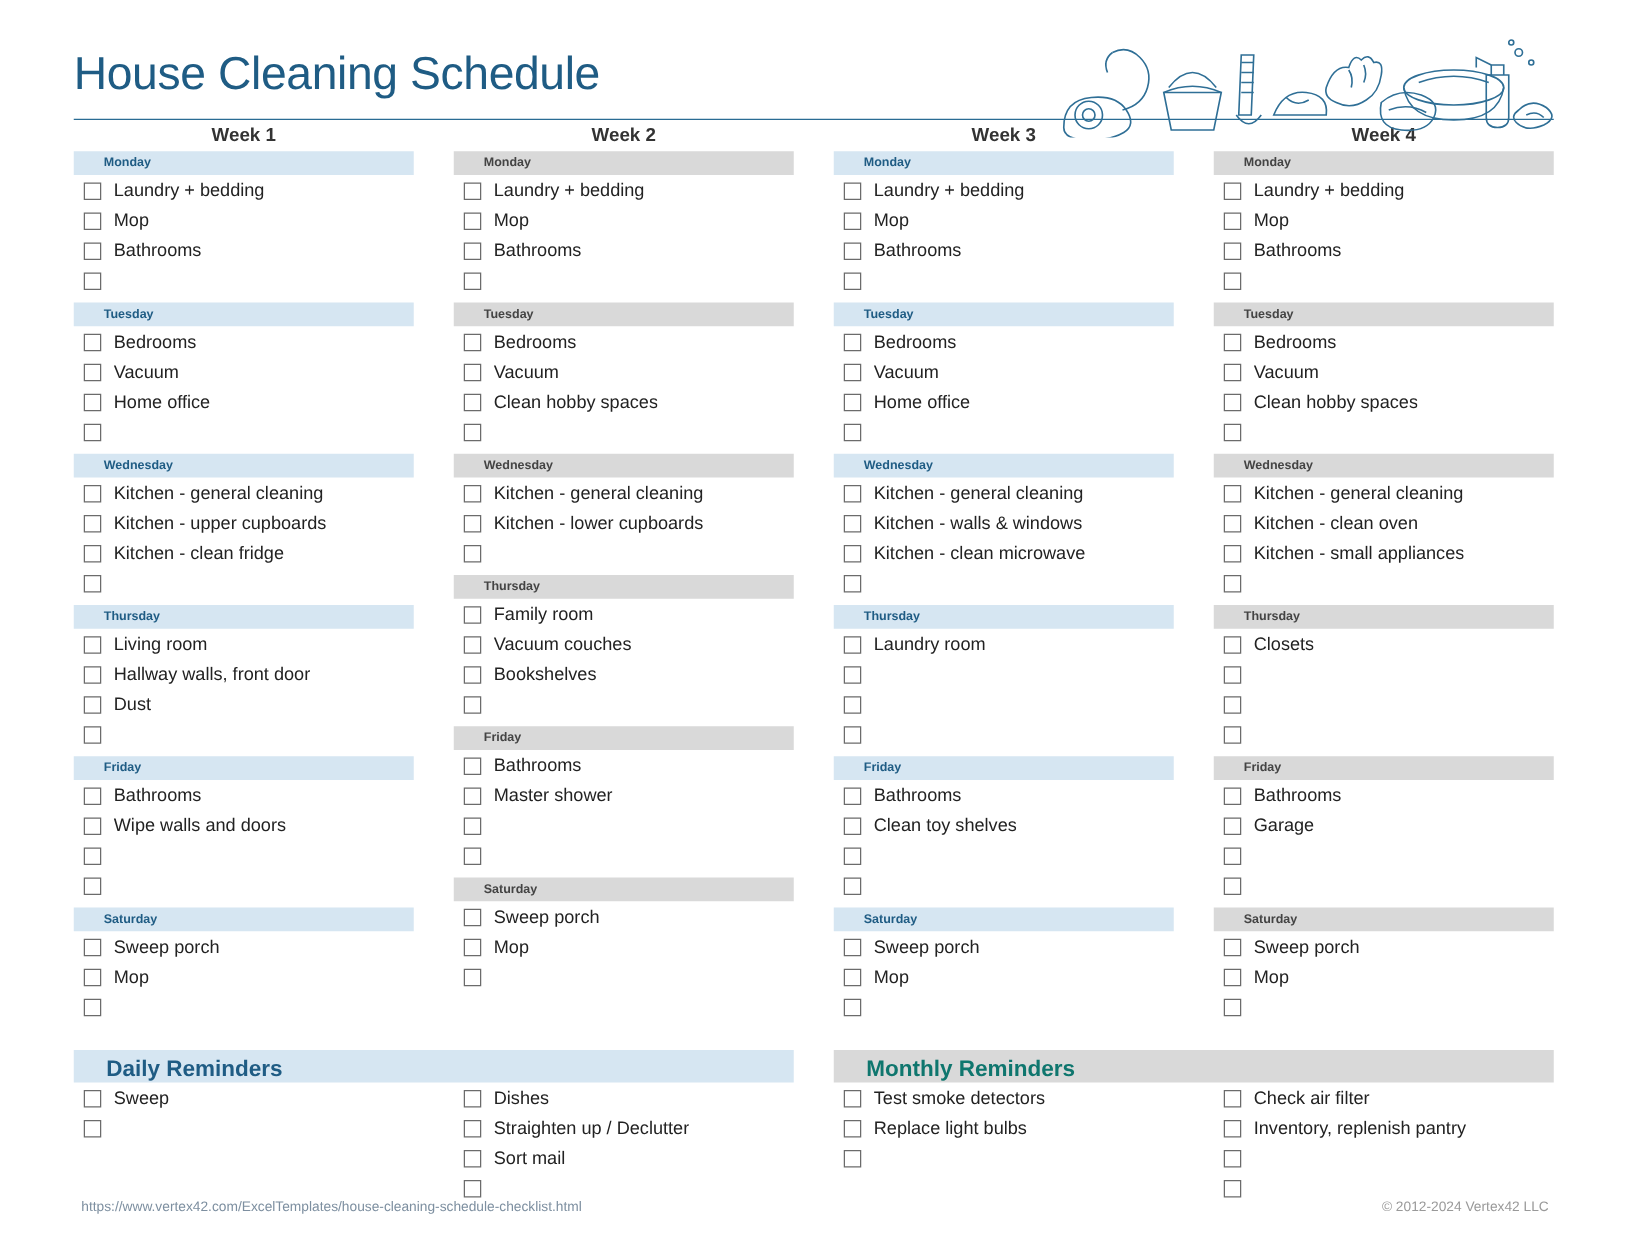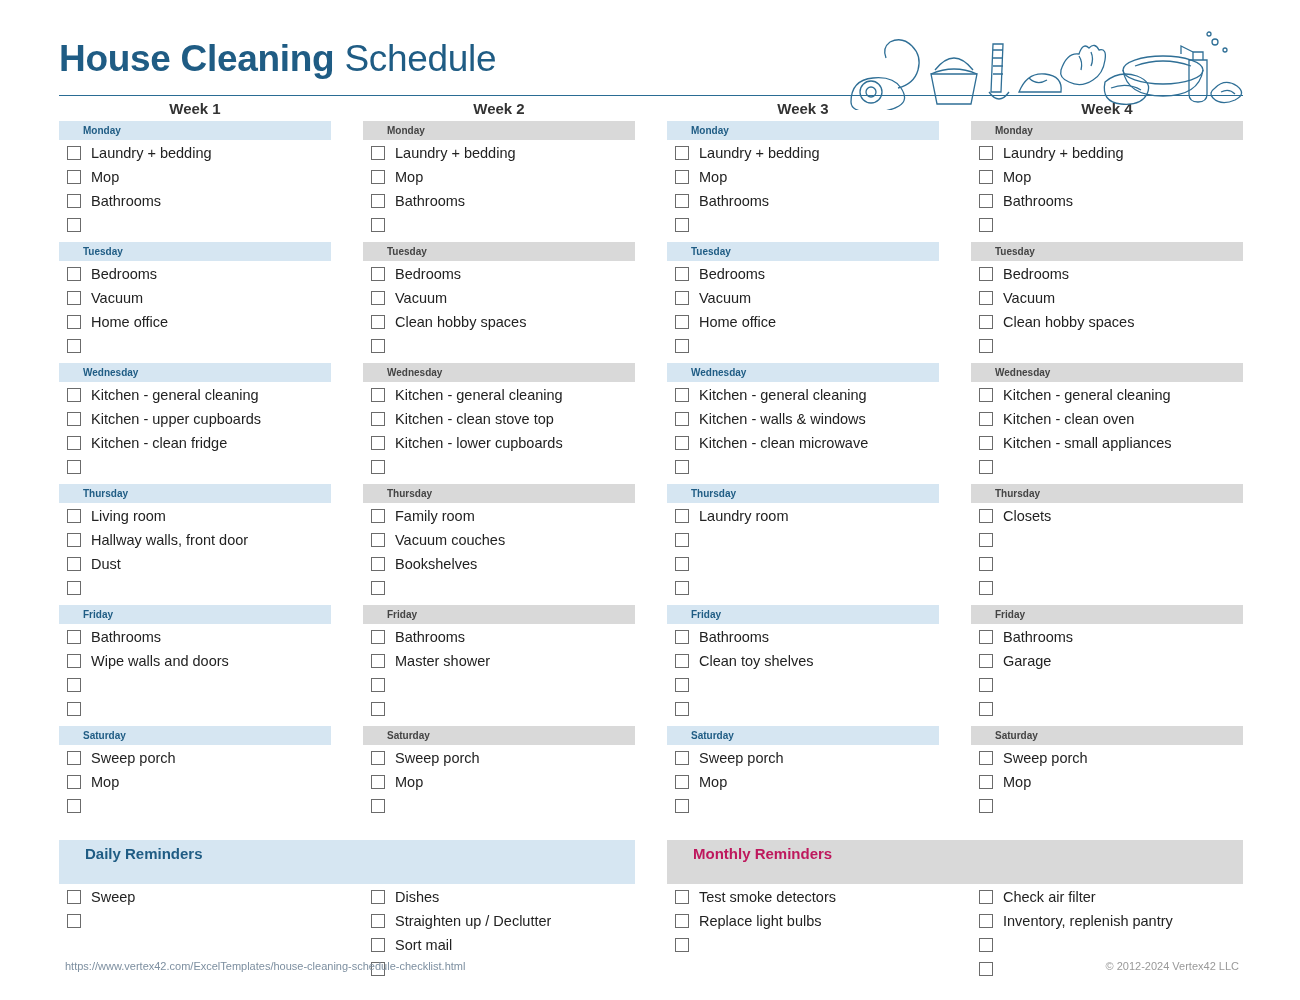--- a/index.html
+++ b/index.html
@@ -27,21 +27,21 @@
   }
   
   .title {
     font-size: 37px;
     color: #1f5c84;
     letter-spacing: -0.3px;
     padding-top: 18px;
     white-space: nowrap;
   }
   .title .bold {
-    font-weight: bold;
+    font-weight: normal;
     text-align: center;
   }
   .title .light {
     font-weight: normal;
   }
   .title-rule {
     border-bottom: 1.5px solid #2a6c94;
     margin-top: 15px;
   }
   
@@ -108,27 +108,27 @@
   
   .reminders-row {
     display: flex;
     margin-top: 17px;
   }
   .rem-block {
     width: 576px;
   }
   .rem-block.left { margin-right: 32px; }
   .rem-head {
-    font-size: 15px;
+    font-size: 18px;
     font-weight: bold;
-    padding: 5px 0 22px 26px;
+    padding: 5px 0 0 26px;
     margin-bottom: 1px;
   }
   .rem-head.blue { background: #d6e6f2; color: #1f5c84; }
-  .rem-head.grey { background: #d9d9d9; color: #be185d; }
+  .rem-head.grey { background: #d9d9d9; color: #0f766e; }
   .rem-cols {
     display: flex;
   }
   .rem-col {
     width: 272px;
     margin-right: 32px;
   }
   .rem-col:last-child { margin-right: 0; }
   
   .footer {
@@ -371,24 +371,20 @@
         </div>
 
         <div class="day-block">
           <div class="day-head grey">Wednesday</div>
           <div class="task">
               <span class="chk"></span>
               <span class="task-label">Kitchen - general cleaning</span>
             </div>
           <div class="task">
               <span class="chk"></span>
-              <span class="task-label">Kitchen - clean stove top</span>
-            </div>
-          <div class="task">
-              <span class="chk"></span>
               <span class="task-label">Kitchen - lower cupboards</span>
             </div>
           <div class="task">
               <span class="chk"></span>
               <span class="task-label"></span>
             </div>
         </div>
 
         <div class="day-block">
           <div class="day-head grey">Thursday</div>

